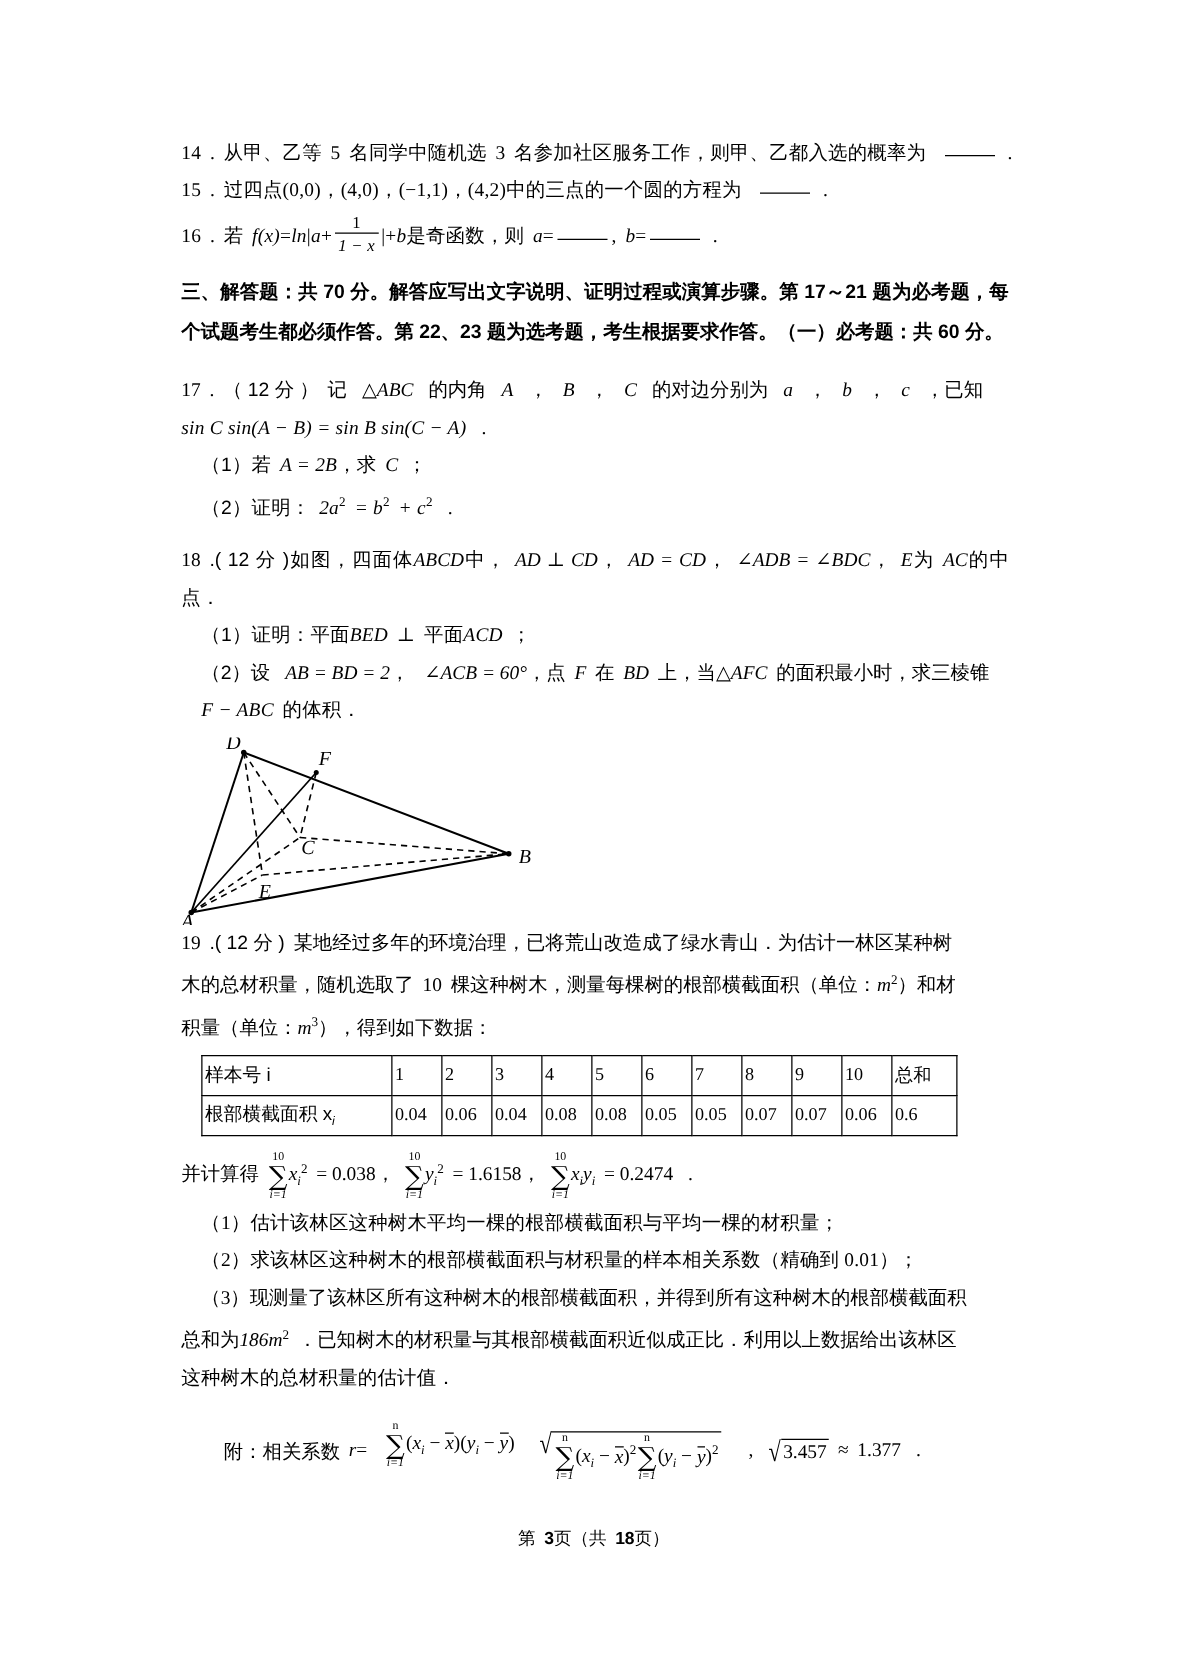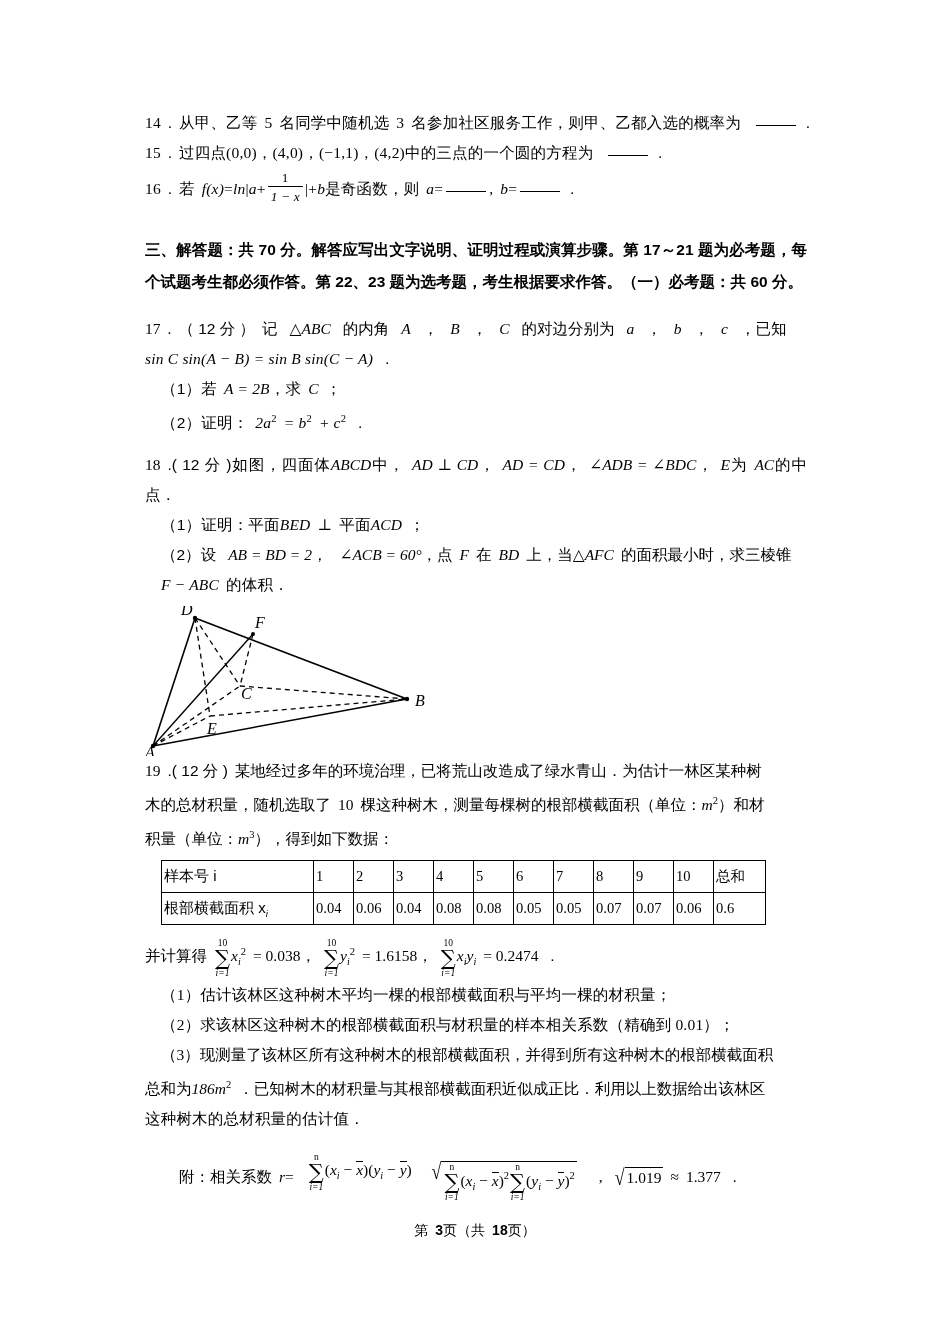--- a/index.html
+++ b/index.html
@@ -75,21 +75,21 @@
     top: -0.1em;
   }
   .frac .num { display:block; padding: 0 3px; }
   .frac .den { display:block; border-top: 1.1px solid #000; padding: 3px 3px; }
 
   
   .row14 { margin-top: 0px; }
   .row15 { margin-top: 0px; }
   .row16 { margin-top: 4px; height: 38px; }
 
-  .sec3 { margin-top: 24px; }
+  .sec3 { margin-top: 8px; }
 
   .q17 { margin-top: 16px; }
 
   .indent1 { padding-left: 16px; }
 
   
   .figwrap {
     margin-top: 6px;
     margin-left: 0px;
     height: 150px;
@@ -325,21 +325,21 @@
               <span class="s">√</span>
               <span class="b"><span class="bigsig"><span class="lim-top">n</span><span class="sg">∑</span><span class="lim-bot">i=1</span></span><span class="mn">(</span><span class="mi">x</span><span class="sub">i</span><span class="mo"> − </span><span class="ovl mi">x</span><span class="mn">)</span><span class="supn">2</span><span class="bigsig"><span class="lim-top">n</span><span class="sg">∑</span><span class="lim-bot">i=1</span></span><span class="mn">(</span><span class="mi">y</span><span class="sub">i</span><span class="mo"> − </span><span class="ovl mi">y</span><span class="mn">)</span><span class="supn">2</span></span>
             </span>
       </span>
     </span>
     <span class="sp2"></span>
         <span class="mn">,</span>
         <span class="sp2"></span>
     <span class="sqrt-sm">
           <span class="s">√</span>
-          <span class="b mn">1.019</span>
+          <span class="b mn">3.457</span>
         </span>
         <span class="sp"></span>
         <span class="mo">≈</span>
         <span class="sp"></span>
         <span class="mn">1.377</span>
         <span class="sp2"></span>
         <span class="mn">.</span>
   </div>
 
 </div>

